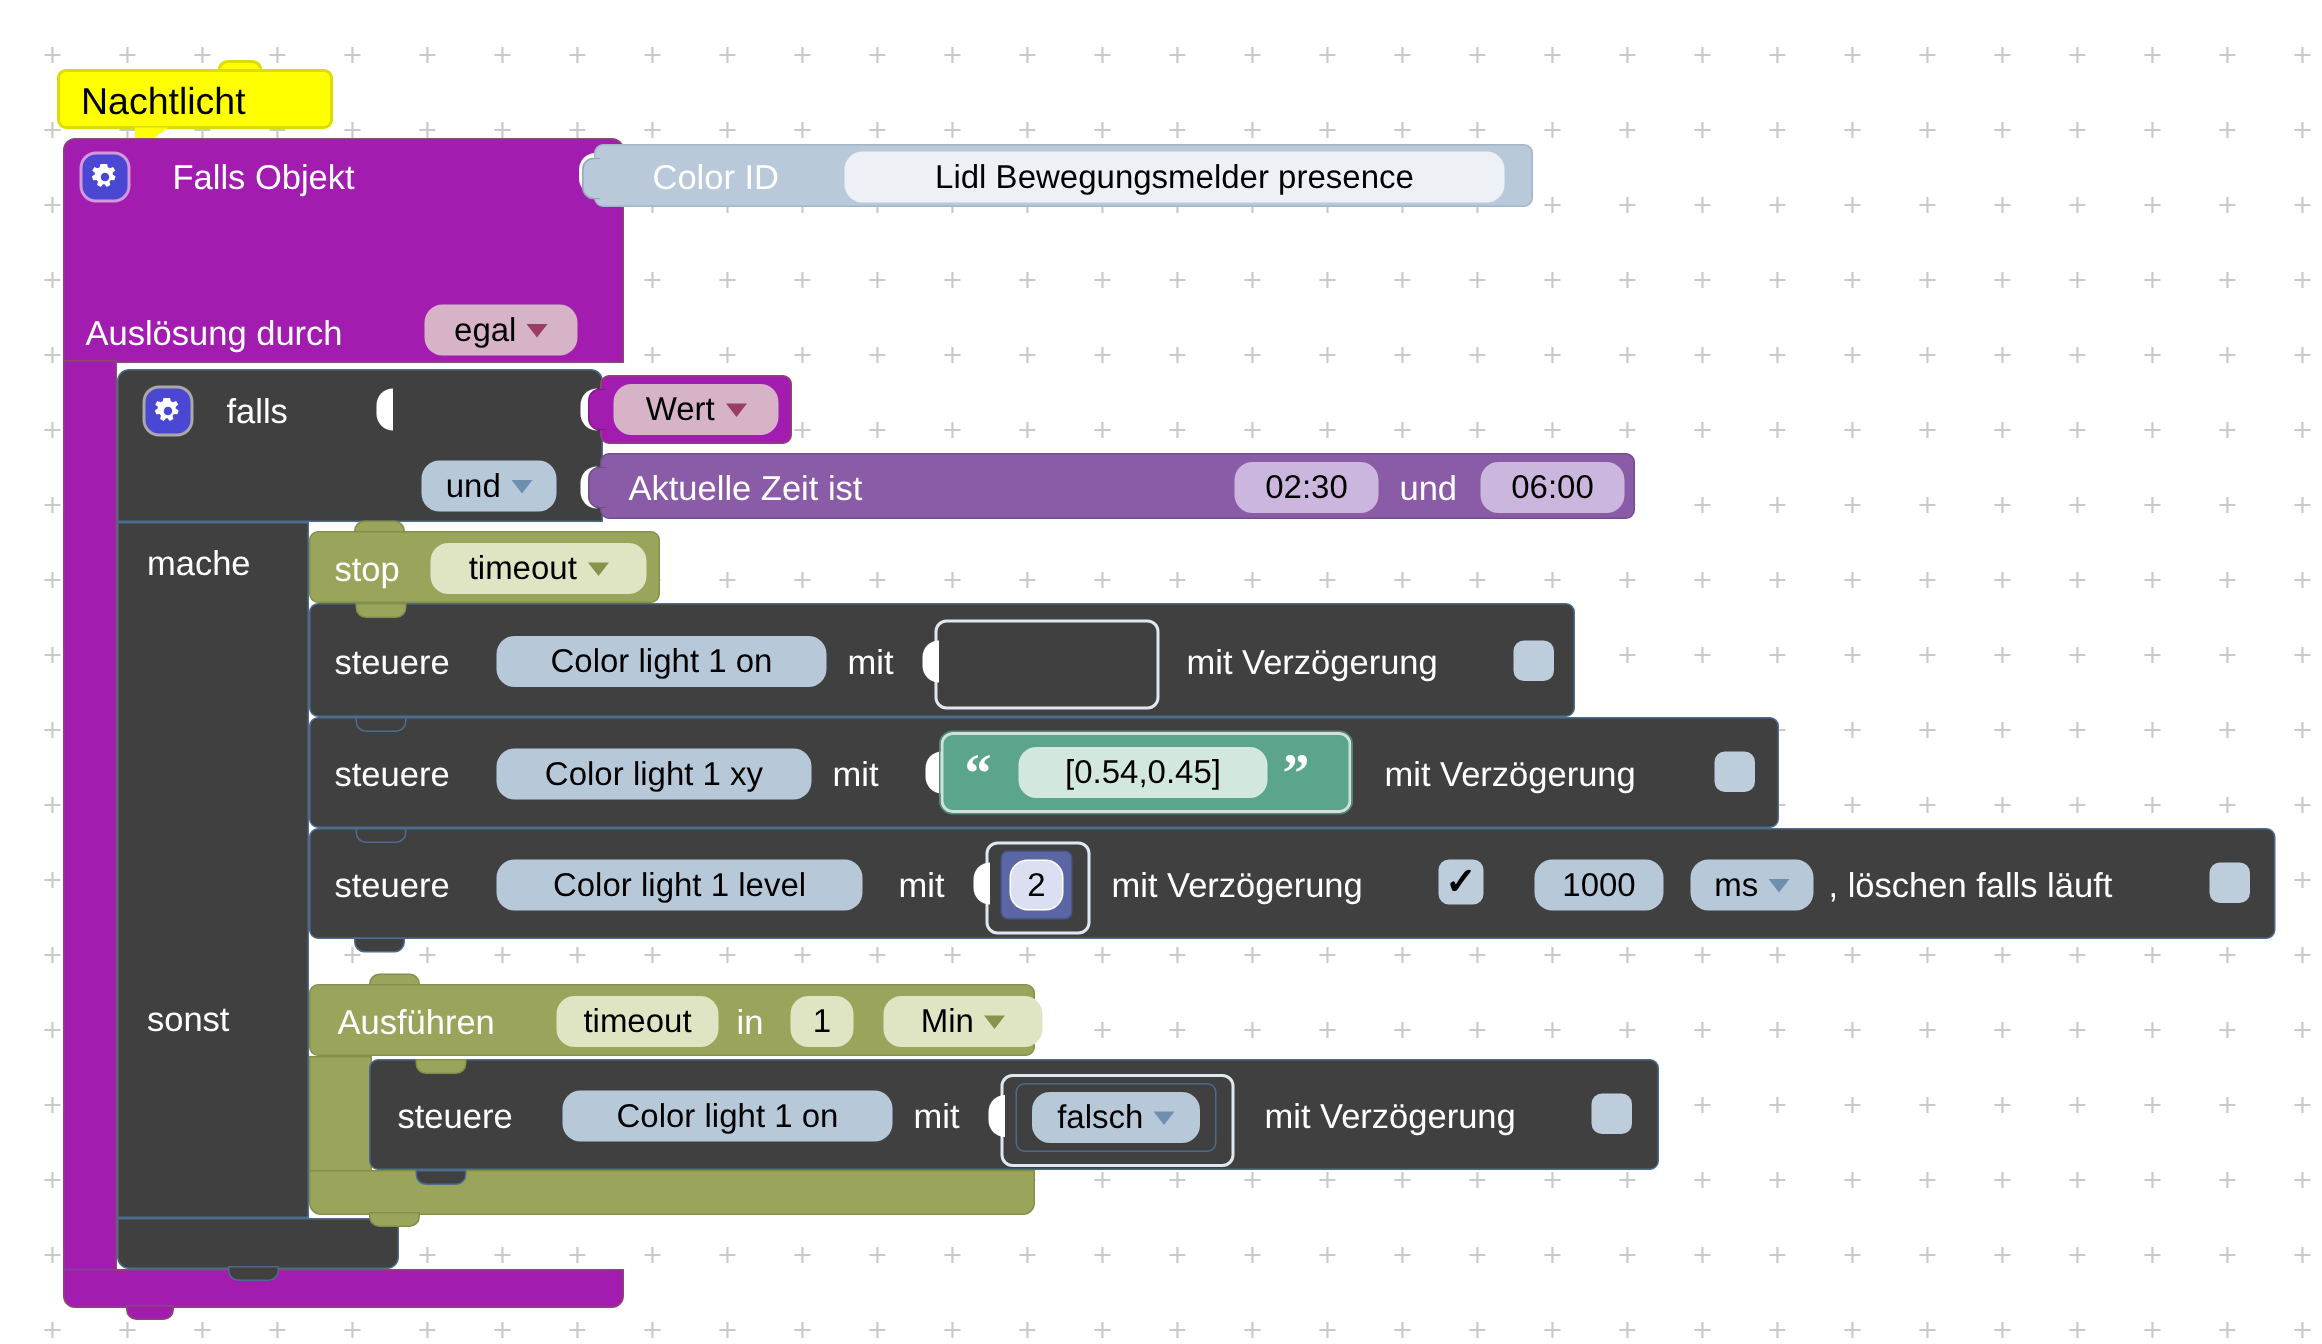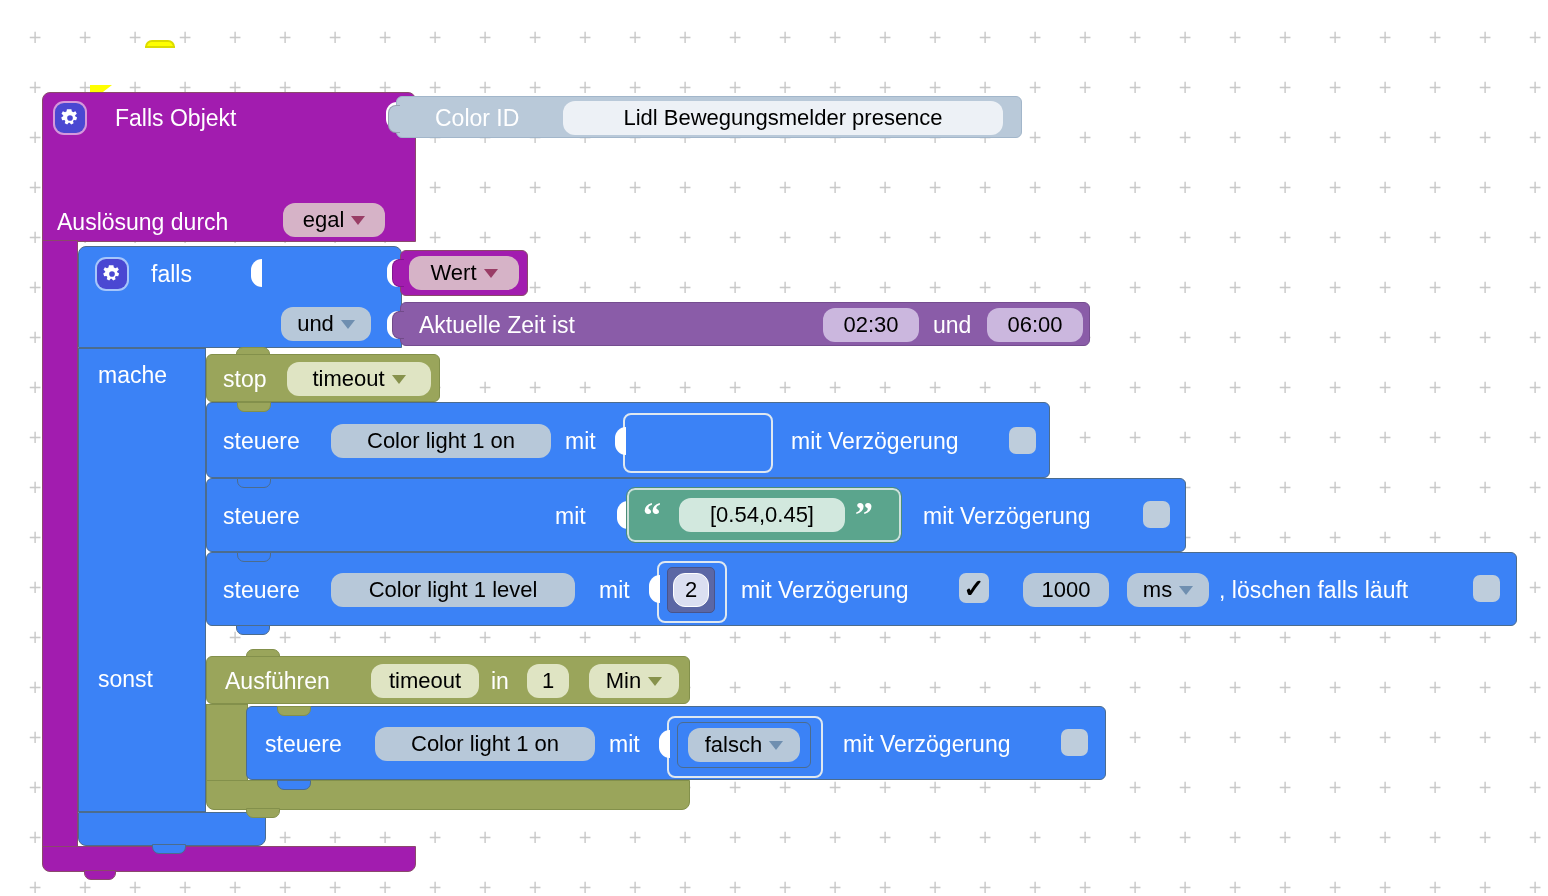--- a/index.html
+++ b/index.html
@@ -3,21 +3,21 @@
 <meta charset="utf-8">
 <style>
   html,body{margin:0;padding:0;background:#fff;}
   #canvas{position:relative;width:1548px;height:896px;background:#ffffff;overflow:hidden;
           font-family:"Liberation Sans",sans-serif;}
   .grid-cross{position:absolute;color:#c9c9c9;font-size:17px;line-height:0;transform:translate(-50%,0);
           font-family:"DejaVu Sans",sans-serif;}
   .blk{position:absolute;box-sizing:border-box;}
   .r6{border-radius:6px;}
   .pink   {background:#a21caf;border:1px solid #8a4a6b;}
-  .blue   {background:#3b82f6;border:1px solid #4c6c8d;}
+  .blue   {background:#404040;border:1px solid #4c6c8d;}
   .purple {background:#8a5ca8;border:1px solid #744d8f;}
   .olive  {background:#9aa55b;border:1px solid #83904b;}
   .green  {background:#5ba58d;border:2px solid #cfe2da;outline:1px solid #4c8d78;}
   .indigo {background:#5b67a5;border:1px solid #49548a;}
   .lblue  {background:#b9c9d9;border:1px solid #a2b6ca;}
   .yellow {background:#ffff00;border:2px solid #dcdc00;}
   .field{position:absolute;display:flex;align-items:center;justify-content:center;gap:7px;
          border-radius:12px;font-size:22px;color:#000;padding:0 10px;height:34px;box-sizing:border-box;
          white-space:nowrap;}
   .f-pink{background:#d6b3c7;}
@@ -607,20 +607,23 @@
       <span class="grid-cross" style="left: 1235px; top: 887px; color: rgb(201, 201, 201);">+</span>
       <span class="grid-cross" style="left: 1285px; top: 887px; color: rgb(201, 201, 201);">+</span>
       <span class="grid-cross" style="left: 1335px; top: 887px; color: rgb(201, 201, 201);">+</span>
       <span class="grid-cross" style="left: 1385px; top: 887px; color: rgb(201, 201, 201);">+</span>
       <span class="grid-cross" style="left: 1435px; top: 887px; color: rgb(201, 201, 201);">+</span>
       <span class="grid-cross" style="left: 1485px; top: 887px; color: rgb(201, 201, 201);">+</span>
       <span class="grid-cross" style="left: 1535px; top: 887px; color: rgb(201, 201, 201);">+</span>
     </div>
 
   <div class="blk yellow tab-up" style="left:145px;top:40px;width:30px;height:8px;"></div>
+  <div class="blk yellow" style="left:38px;top:46px;width:184px;height:40px;border-radius:6px;">
+    <span class="comment-text" style="left:14px;top:2px;">Nachtlicht</span>
+  </div>
   <div class="tail" style="left:90px;top:85px;"></div>
 
   <div class="blk pink" style="left:42px;top:92px;width:374px;height:150px;border-radius:8px 8px 0 0;">
     <div class="gear" style="left:12px;top:10px;">
       <svg width="20" height="20" viewBox="0 0 24 24">
         <path fill="#ffffff" fill-rule="evenodd" d="M10.3 1.5h3.4l.5 2.7c.6.2 1.2.4 1.7.8l2.6-1.1 1.7 2.9-2.1 1.8c.1.4.1.9.1 1.4l2.3 1.5-1.1 3.1-2.7-.3c-.3.5-.7 1-1.1 1.3l.7 2.7-2.9 1.6-1.8-2.1h-1.2l-1.8 2.1-2.9-1.6.7-2.7c-.4-.3-.8-.8-1.1-1.3l-2.7.3-1.1-3.1 2.3-1.5c0-.5 0-1 .1-1.4L1.8 6.8l1.7-2.9 2.6 1.1c.5-.4 1.1-.6 1.7-.8l.5-2.7zM12 8.6a3.4 3.4 0 1 0 0 6.8 3.4 3.4 0 0 0 0-6.8z"></path>
       </svg>
     </div>
     <span class="wlabel" style="left:72px;top:8px;">Falls Objekt</span>
     <span class="wlabel" style="left:14px;top:112px;">Auslösung durch</span>
@@ -701,20 +704,23 @@
     <span class="wlabel" style="left:358px;top:21px;">mit</span>
     <div class="socket" style="left:416px;top:10px;width:146px;height:56px;"></div>
     <div class="notch-w" style="left:408px;top:24px;"></div>
     <span class="wlabel" style="left:584px;top:21px;">mit Verzögerung</span>
     <div class="checkbox" style="left:802px;top:24px;"></div>
   </div>
 
   <div class="blk blue r6" style="left:206px;top:478px;width:980px;height:74px;">
     <div class="blk blue tab tab-dn" style="left:30px;top:-1px;width:34px;height:10px;border-top:1px solid #4c6c8d;"></div>
     <span class="wlabel" style="left:16px;top:20px;">steuere</span>
+    <div class="field f-blue" style="left:124px;top:20px;width:210px;">
+      <span>Color light 1 xy</span>
+    </div>
     <span class="wlabel" style="left:348px;top:20px;">mit</span>
     <div class="notch-w" style="left:410px;top:22px;"></div>
     <div class="blk green" style="left:420px;top:9px;width:274px;height:54px;border-radius:8px;">
       <span class="quote" style="left:14px;top:8px;">“</span>
       <div class="field f-green" style="left:50px;top:8px;width:166px;">
         <span>[0.54,0.45]</span>
       </div>
       <span class="quote" style="left:226px;top:8px;">”</span>
     </div>
     <span class="wlabel" style="left:716px;top:20px;">mit Verzögerung</span>
@@ -754,21 +760,21 @@
   <div class="blk olive tab tab-up" style="left:246px;top:649px;width:34px;height:9px;"></div>
   <div class="blk olive r6" style="left:206px;top:656px;width:484px;height:48px;">
     <span class="wlabel" style="left:18px;top:7px;">Ausführen</span>
     <div class="field f-olive" style="left:164px;top:7px;width:108px;">
       <span>timeout</span>
     </div>
     <span class="wlabel" style="left:284px;top:7px;">in</span>
     <div class="field f-olive" style="left:320px;top:7px;width:42px;padding:0 6px;">
       <span>1</span>
     </div>
-    <div class="field f-olive" style="left:382px;top:7px;width:90px;align-items:center;">
+    <div class="field f-olive" style="left:382px;top:7px;width:106px;align-items:center;">
       <span>Min</span>
       <span class="arr arr-olive"></span>
     </div>
   </div>
   <div class="blk olive" style="left:206px;top:704px;width:42px;height:78px;"></div>
   <div class="blk olive" style="left:206px;top:780px;width:484px;height:30px;border-radius:0 0 8px 8px;"></div>
   <div class="blk olive tab tab-dn" style="left:246px;top:808px;width:34px;height:10px;"></div>
 
   <div class="blk blue r6" style="left:246px;top:706px;width:860px;height:74px;">
     <div class="blk olive tab tab-dn" style="left:30px;top:-1px;width:34px;height:10px;"></div>

